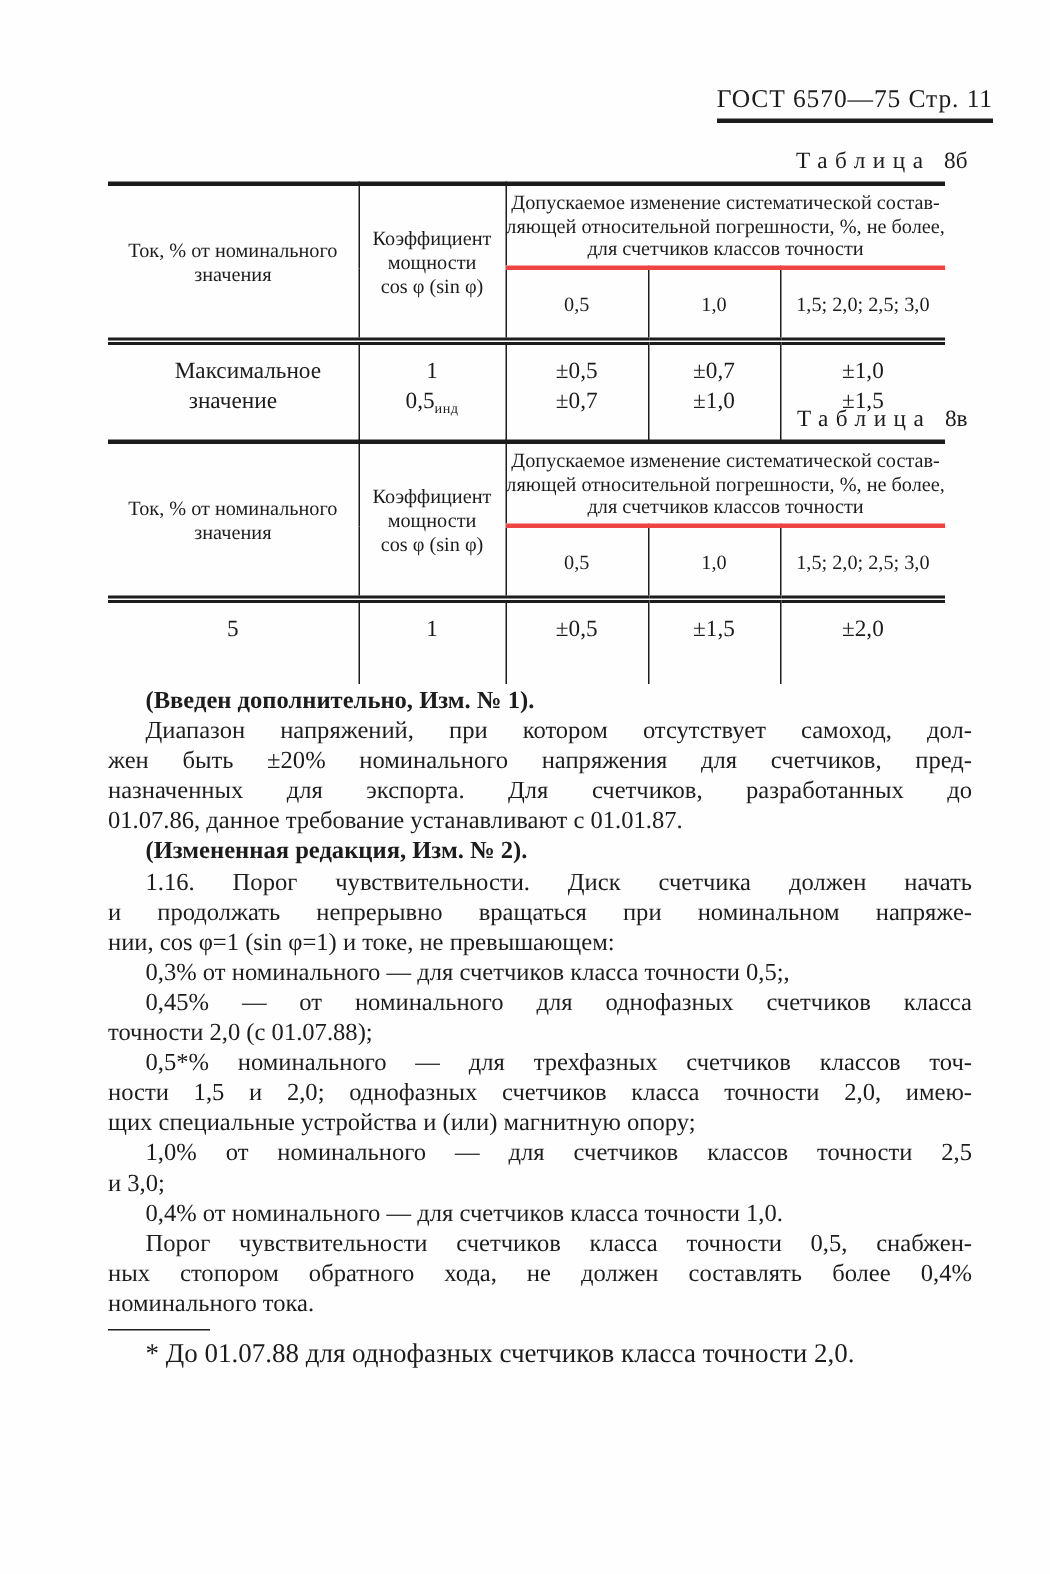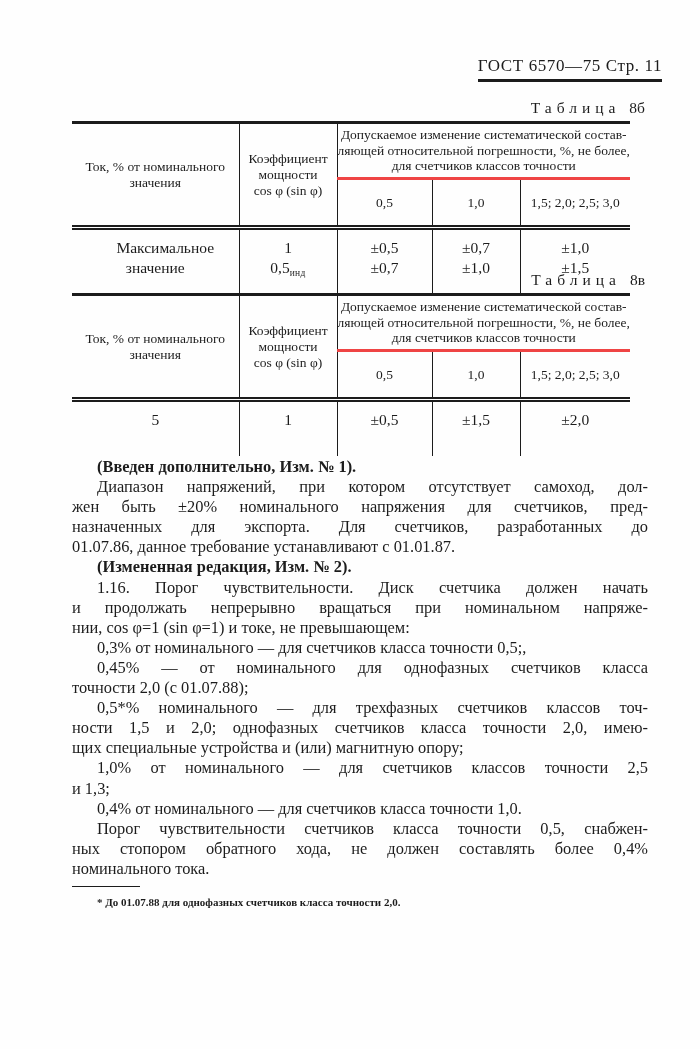--- a/index.html
+++ b/index.html
@@ -75,21 +75,21 @@
     font-size: 16.4px; line-height: 20.1px;
   }
   .para.bold { font-weight: bold; }
   .line { min-height: 20.1px; }
   .line.ind { text-indent: 25px; }
   .line.j { text-align: justify; text-align-last: justify; }
 
   
   .footnote { margin-top: 7px; }
   .fn-rule { width: 68px; height: 1.5px; background: #1c1c1c; margin-bottom: 5px; }
-  .fn-text { font-size: 11px; text-indent: 25px; font-weight: bold; }
+  .fn-text { font-size: 18px; text-indent: 25px; }
 </style>
 </head>
 <body>
 
 <div class="page">
 
   <div class="running-head">ГОСТ 6570—75 Стр. 11</div>
   <div class="rh-rule"></div>
 
   <div class="tbl-caption cap-8b">
@@ -229,21 +229,21 @@
     </div>
 
     <div class="para">
       <div class="line ind j">0,5*% номинального — для трехфазных счетчиков классов точ-</div>
       <div class="line j">ности 1,5 и 2,0; однофазных счетчиков класса точности 2,0, имею-</div>
       <div class="line">щих специальные устройства и (или) магнитную опору;</div>
     </div>
 
     <div class="para">
       <div class="line ind j">1,0% от номинального — для счетчиков классов точности 2,5</div>
-      <div class="line">и 1,3;</div>
+      <div class="line">и 3,0;</div>
     </div>
 
     <div class="para">
       <div class="line ind">0,4% от номинального — для счетчиков класса точности 1,0.</div>
     </div>
 
     <div class="para">
       <div class="line ind j">Порог чувствительности счетчиков класса точности 0,5, снабжен-</div>
       <div class="line j">ных стопором обратного хода, не должен составлять более 0,4%</div>
       <div class="line">номинального тока.</div>

